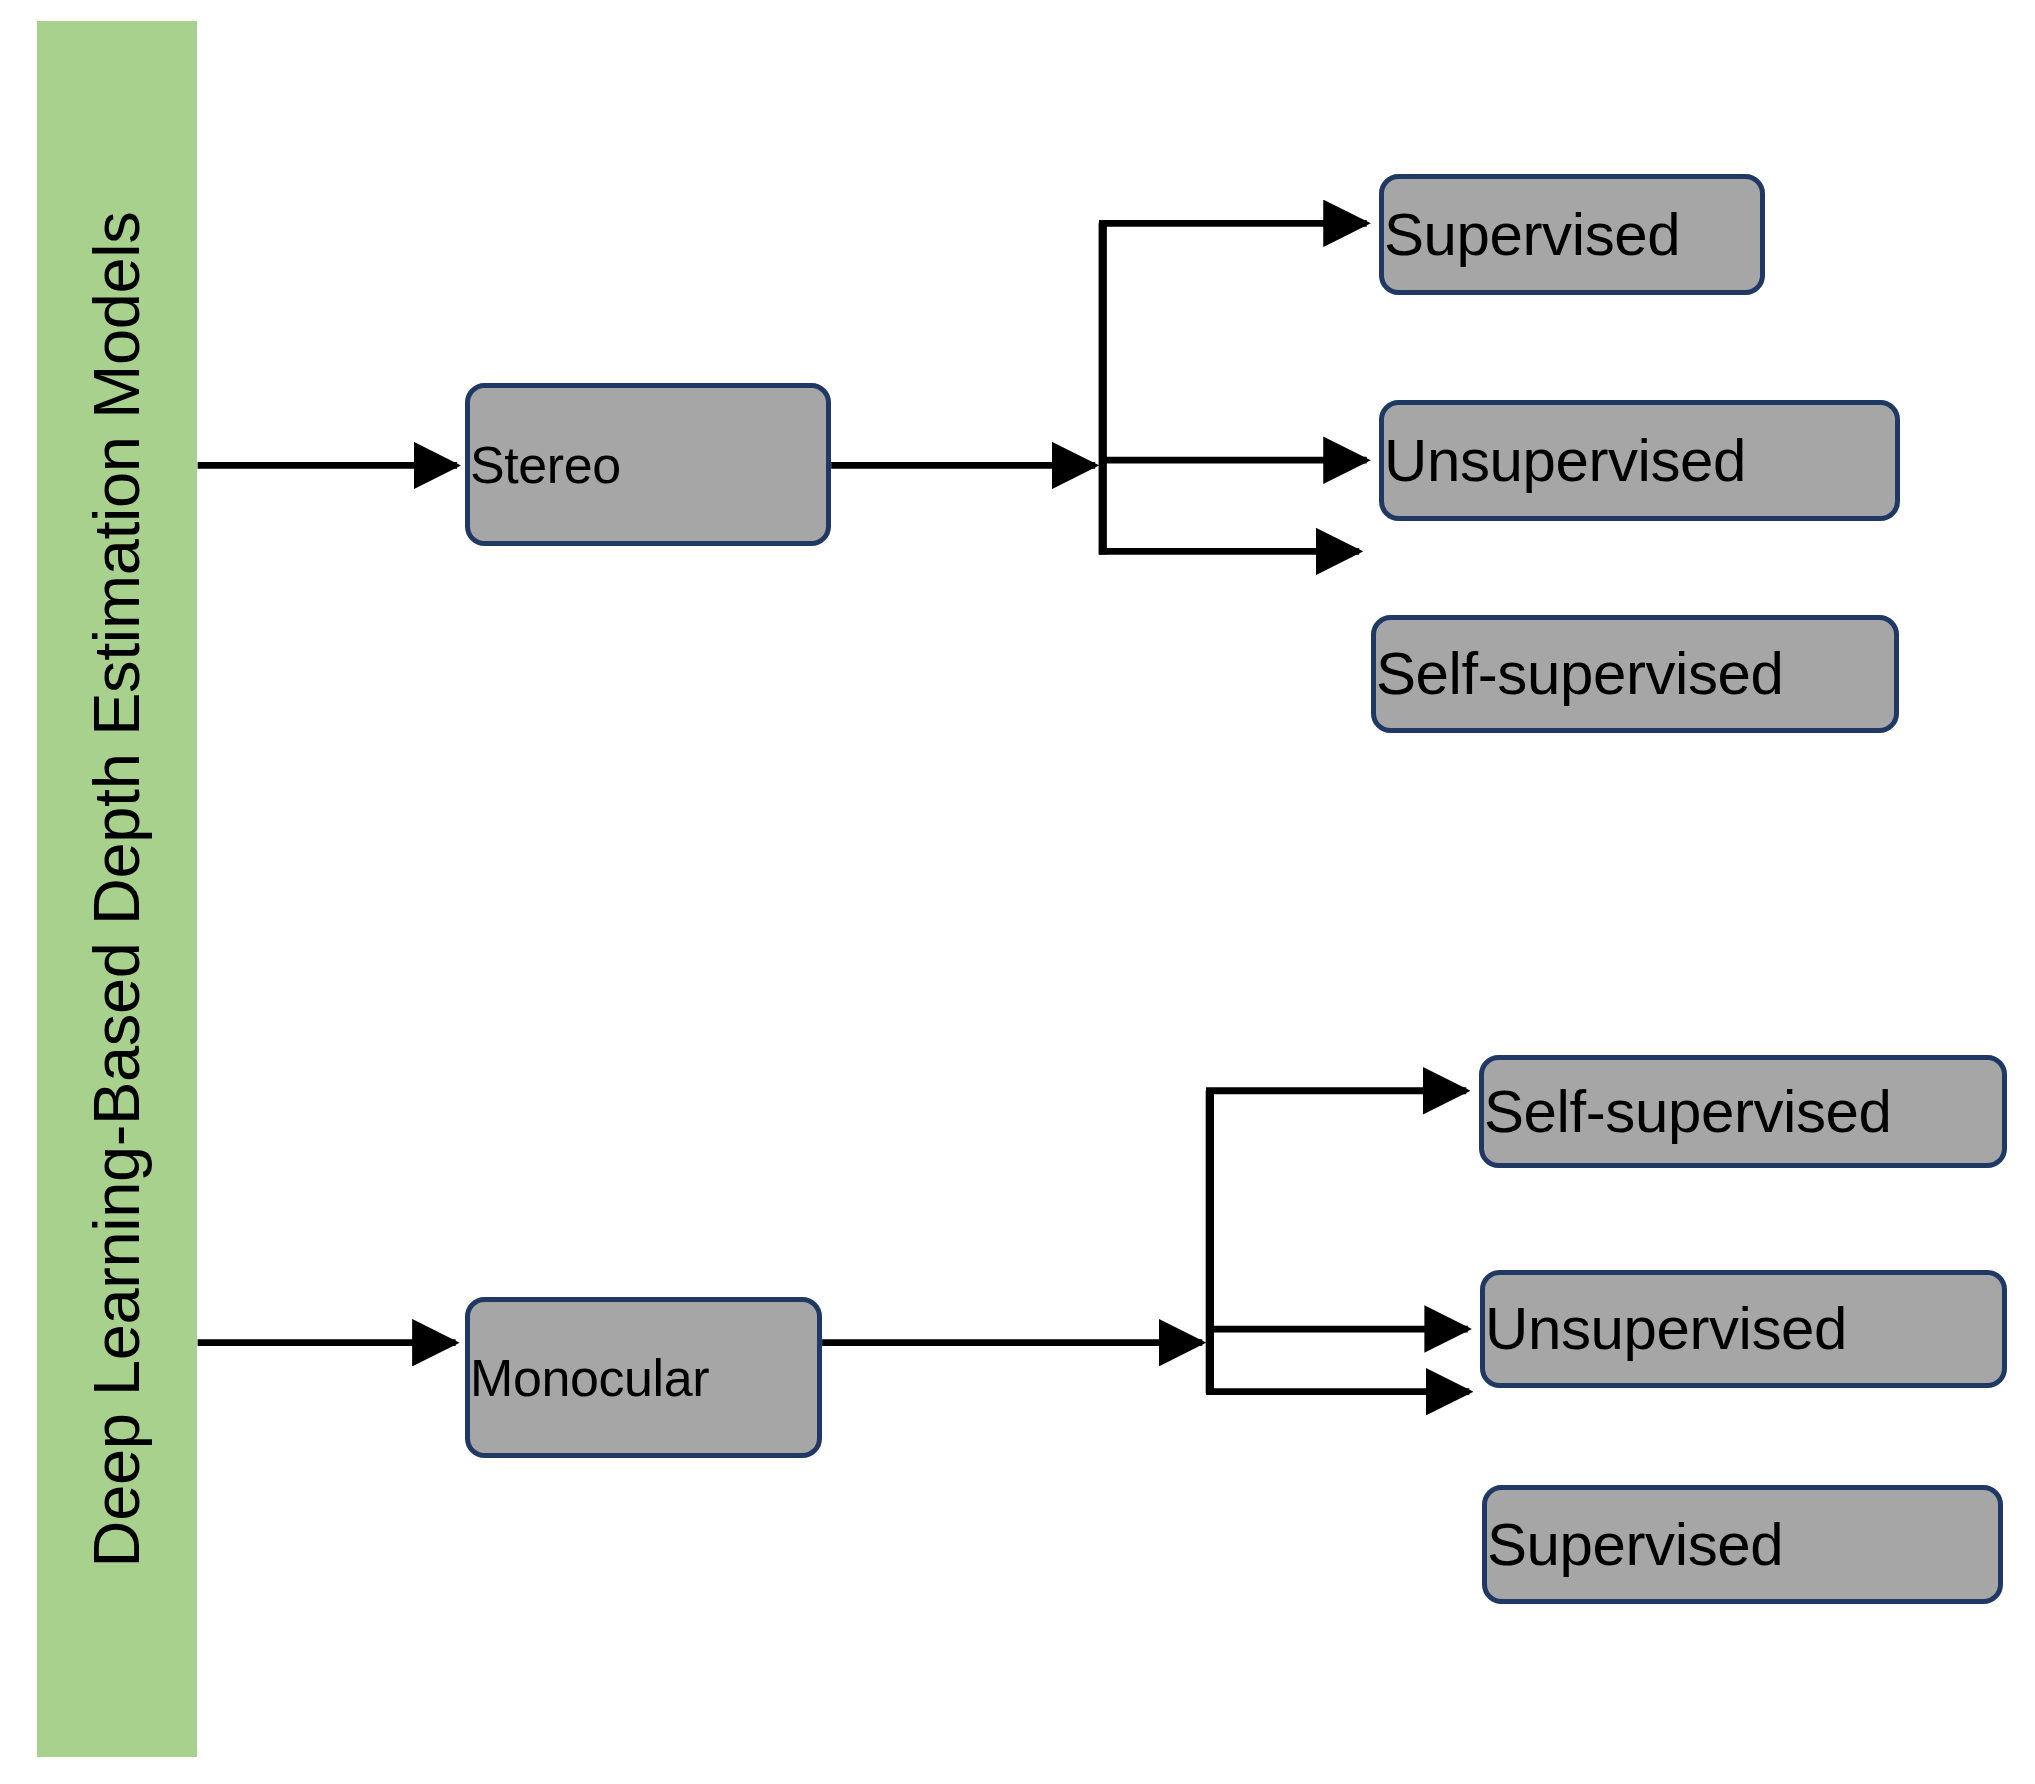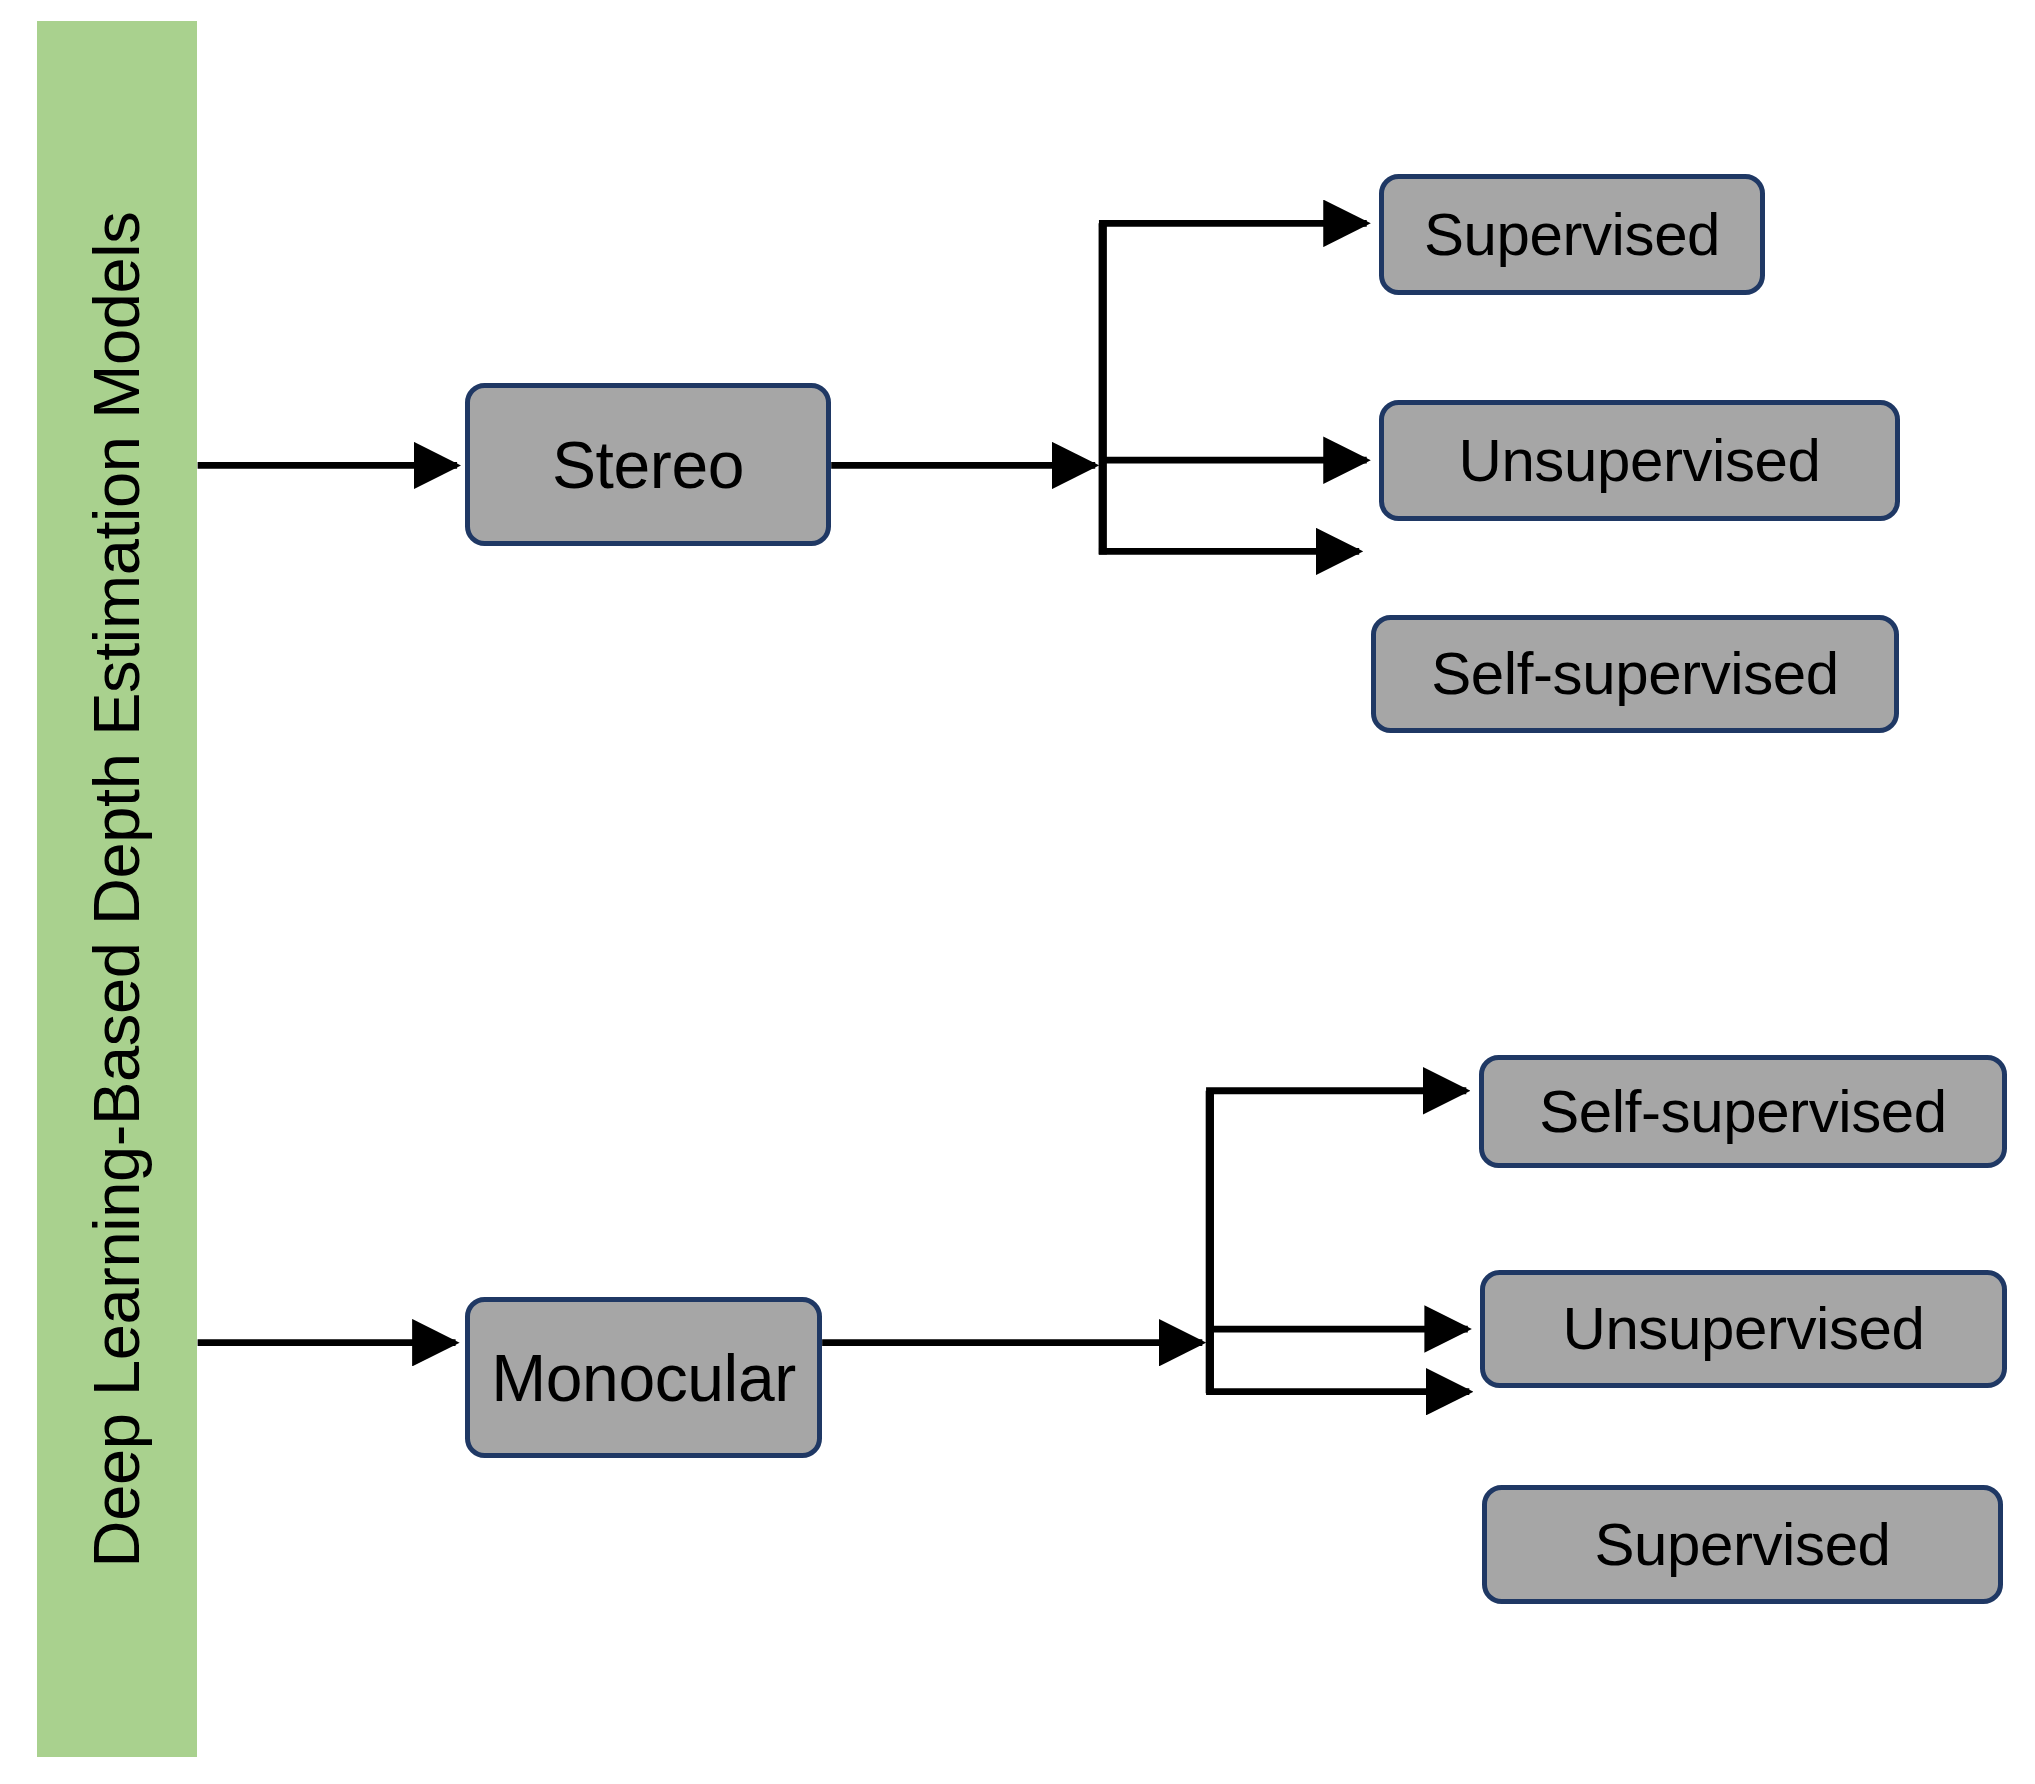--- a/index.html
+++ b/index.html
@@ -46,30 +46,30 @@
     letter-spacing: -0.4px;
   }
   .node {
     position: absolute;
     background: #a6a6a6;
     border: 5.3px solid #1f3864;
     border-radius: 19.6px;
     box-sizing: border-box;
     display: flex;
     align-items: center;
-    justify-content: center;
+    justify-content: flex-start;
     color: #000000;
     line-height: 1;
   }
   .node-label {
     font-size: 60px;
     white-space: nowrap;
     letter-spacing: -0.4px;
   }
-  .node.root-node .node-label { font-size: 66px; }
+  .node.root-node .node-label { font-size: 52px; }
 </style>
 </head>
 <body>
 
 <div id="canvas">
 
   <svg id="wires" viewBox="0 0 2698 2365" width="2035" height="1784" xmlns="http://www.w3.org/2000/svg">
     <defs>
       <marker id="arrowhead" markerWidth="7" markerHeight="7" refX="6.4" refY="3.5" orient="auto" markerUnits="strokeWidth">
         <polygon points="0 0, 7 3.5, 0 7" fill="#000000"></polygon>

